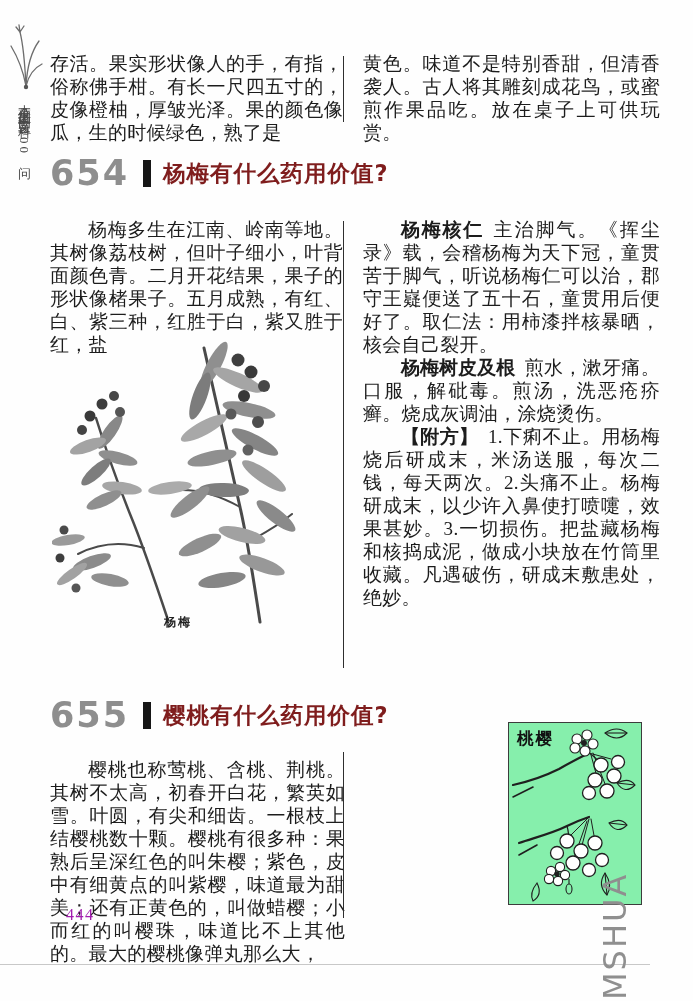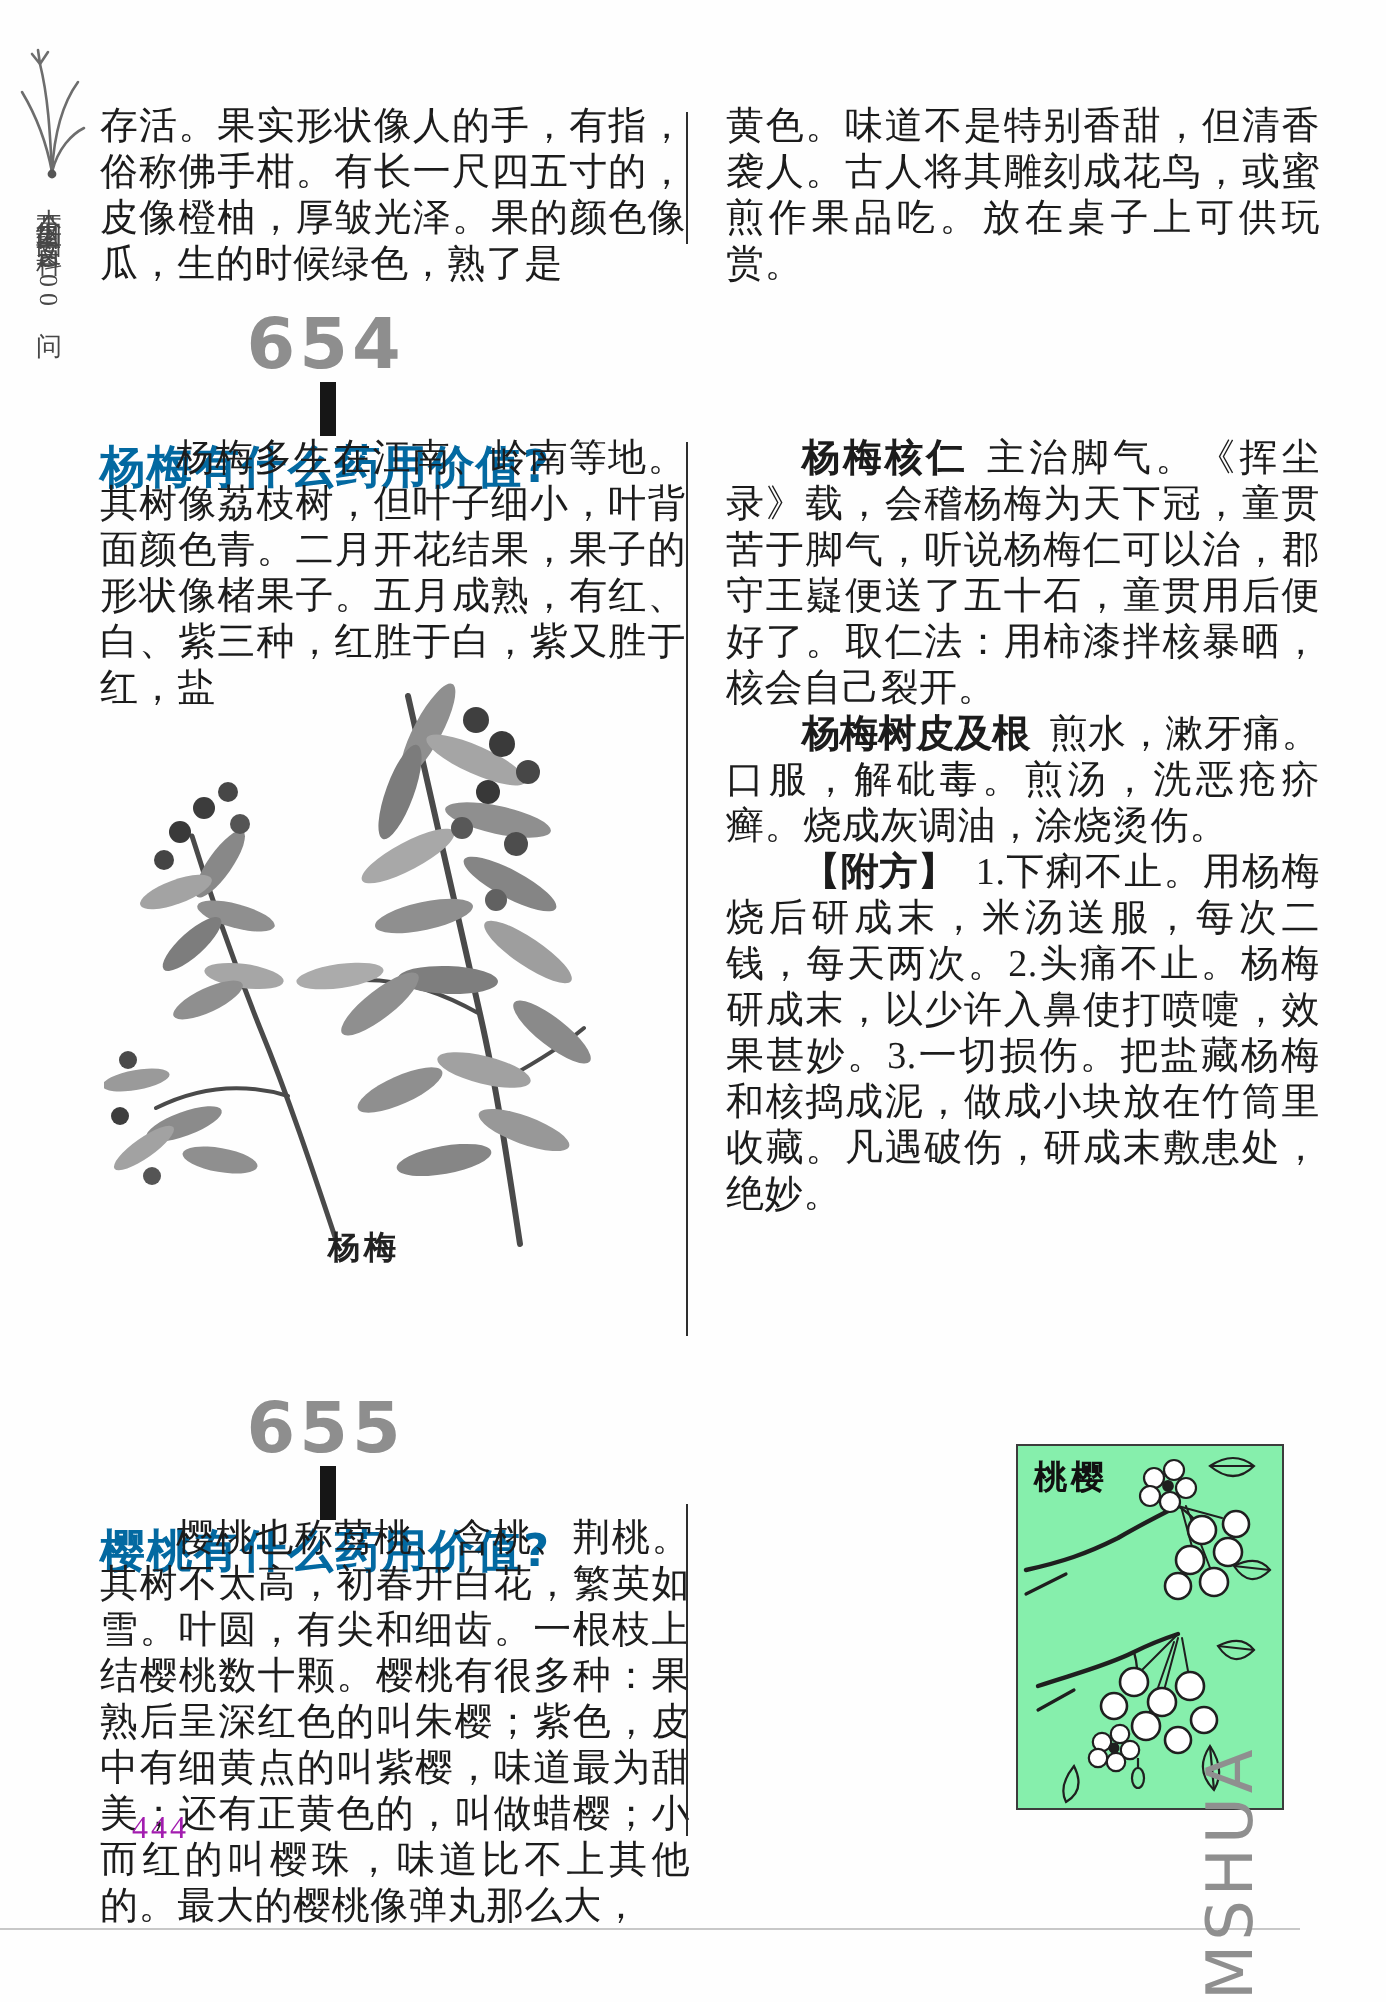--- a/index.html
+++ b/index.html
@@ -3,31 +3,31 @@
 <meta charset="utf-8">
 <style>
   html,body{margin:0;padding:0;background:#ffffff;}
   #page{position:relative;width:693px;height:1001px;background:#fefefe;overflow:hidden;
         font-family:"Liberation Serif",serif;color:#1c1c1c;}
   .col{position:absolute;text-align:justify;font-size:19px;line-height:23px;letter-spacing:.3px;}
   .col p{margin:0;}
   .indent{text-indent:2em;}
   .lead{font-weight:bold;font-family:"DejaVu Sans",sans-serif;margin-right:.5em;letter-spacing:0;}
   .vdivider{position:absolute;left:343px;width:1px;background:#2e2e2e;}
-  .qheader{position:absolute;display:flex;align-items:center;flex-direction:column;}
+  .qheader{position:absolute;display:flex;align-items:center;}
   .qnum{font-family:"DejaVu Sans",sans-serif;font-weight:bold;font-size:35px;color:#8e8e8e;
         letter-spacing:2px;line-height:1;}
   .qbar{width:8px;height:27px;background:#161616;margin:0 12px 0 14px;}
-  .qtitle{font-family:"DejaVu Sans",sans-serif;font-weight:bold;font-size:22.5px;color:#0369a1;
+  .qtitle{font-family:"DejaVu Sans",sans-serif;font-weight:bold;font-size:22.5px;color:#7f1d1d;
         letter-spacing:1px;white-space:nowrap;}
   #sidebar-title{position:absolute;left:15px;top:94px;height:175px;writing-mode:vertical-rl;
         font-size:13px;letter-spacing:3px;color:#474747;}
   #bayberry-figure{position:absolute;left:52px;top:330px;width:291px;height:300px;}
   #bayberry-caption{position:absolute;left:112px;top:284px;font-family:"DejaVu Sans",sans-serif;
-        font-weight:bold;font-size:16px;letter-spacing:2px;color:#222;}
+        font-weight:bold;font-size:12px;letter-spacing:2px;color:#222;}
   #cherry-box{position:absolute;left:508px;top:722px;width:132px;height:181px;
         border:1px solid #3c3c3c;background:#86efac;}
   #cherry-caption{position:absolute;left:8px;top:5px;font-weight:bold;font-size:16.5px;
         letter-spacing:2px;color:#111;}
   #page-number{position:absolute;left:66px;top:906px;font-size:16px;letter-spacing:1.5px;color:#a21caf;}
   #bottom-rule{position:absolute;left:0;top:964px;width:650px;height:1px;background:#c8c8c8;}
   #edge-text{position:absolute;left:640px;top:956px;width:160px;height:44px;
         transform:rotate(-90deg);transform-origin:0 100%;
         font-family:"DejaVu Sans",sans-serif;font-size:32px;letter-spacing:2px;color:#8f8f8f;}
   #plant-icon{position:absolute;left:8px;top:24px;}

